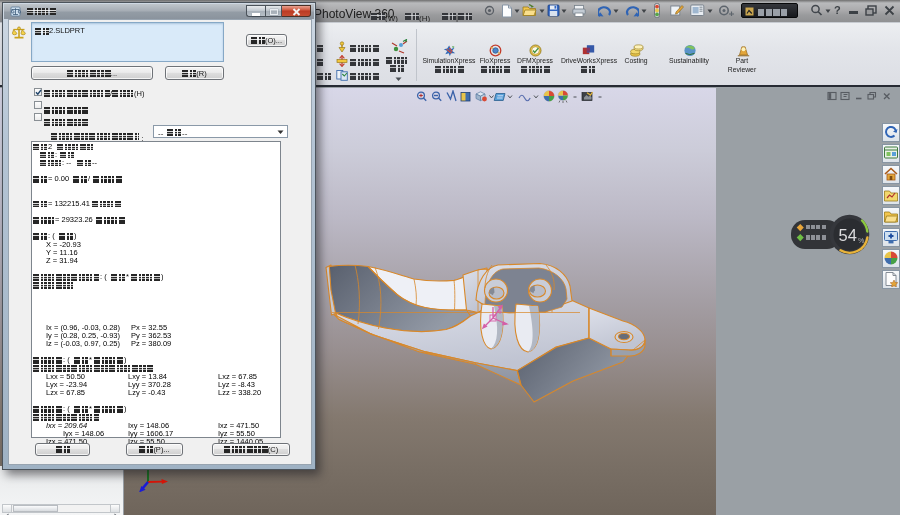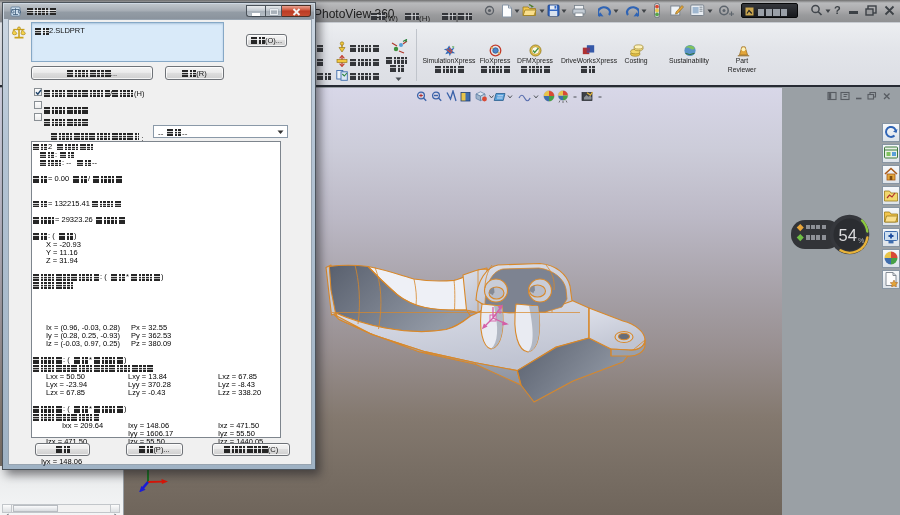--- a/index.html
+++ b/index.html
@@ -216,21 +216,21 @@
     <svg class="abs" style="left:737px;top:21px;" width="13" height="13" viewBox="0 0 16 15">
         <path d="M3 13 L6 3 l4 0 L13 13 Z" fill="#e2a53a" stroke="#8f6418" stroke-width="0.8"></path>
         <circle cx="8" cy="6" r="2.4" fill="#fdf2bb"></circle>
         <path d="M1 14 h14" stroke="#8f6418" stroke-width="1.2"></path>
       </svg>
     <span class="abs" style="left:714px;top:34px;width:56px;text-align:center;font-size:6.8px;color:#1d1d1d;">Part</span>
     <span class="abs" style="left:714px;top:42.5px;width:56px;text-align:center;font-size:6.8px;color:#1d1d1d;">Reviewer</span>
   </div>
   <div class="abs" style="left:0;top:85px;width:900px;height:2px;background:#262a33;"></div>
 
-  <div class="abs" id="viewport" style="left:0;top:87.5px;width:782px;height:427.5px;
+  <div class="abs" id="viewport" style="left:0;top:87.5px;width:716px;height:427.5px;
       background:linear-gradient(180deg,#d8d7e8 0,#ccccd9 14.6%,#bcb9c6 30%,#a49ea4 49.7%,#988f90 61.4%,#84796f 77%,#786e64 89.5%,#6f655b 100%);">
 
     <svg class="abs" style="left:415px;top:2px;" width="195" height="13" viewBox="0 0 195 13">
       <g stroke="#3a62a8" fill="none" stroke-width="1.3">
         <circle cx="6" cy="5.5" r="3.4"></circle>
           <path d="M8.5 8 L11.2 10.8"></path>
         <circle cx="21" cy="5.5" r="3.4"></circle>
           <path d="M23.5 8 L26.2 10.8"></path>
       </g>
       <path d="M4.2 5.5 h3.6 M6 3.7 v3.6" stroke="#b03030" stroke-width="1"></path>
@@ -569,22 +569,22 @@
       <div class="rrow" style="position:relative;"><span style="position:absolute;left:13px;">Iz = (-0.03, 0.97, 0.25)</span><span style="position:absolute;left:98px;">Pz = 380.09</span></div>
       <div class="rrow"></div>
       <div class="rrow" style="position:relative;"><span class="cj" style="position:absolute;left:0px;margin-top:1px;width:29px;"></span><span style="position:absolute;left:30px;">: (</span><span class="cj" style="position:absolute;left:41px;margin-top:1px;width:14px;"></span><span style="position:absolute;left:56px;">*</span><span class="cj" style="position:absolute;left:61px;margin-top:1px;width:29px;"></span><span style="position:absolute;left:91px;">)</span></div>
       <div class="rrow" style="position:relative;"><span class="cj" style="position:absolute;left:0px;margin-top:1px;width:120px;"></span></div>
       <div class="rrow" style="position:relative;"><span style="position:absolute;left:13px;">Lxx = 50.50</span><span style="position:absolute;left:95px;">Lxy = 13.84</span><span style="position:absolute;left:185px;">Lxz = 67.85</span></div>
       <div class="rrow" style="position:relative;"><span style="position:absolute;left:13px;">Lyx = -23.94</span><span style="position:absolute;left:95px;">Lyy = 370.28</span><span style="position:absolute;left:185px;">Lyz = -8.43</span></div>
       <div class="rrow" style="position:relative;"><span style="position:absolute;left:13px;">Lzx = 67.85</span><span style="position:absolute;left:95px;">Lzy = -0.43</span><span style="position:absolute;left:185px;">Lzz = 338.20</span></div>
       <div class="rrow"></div>
       <div class="rrow" style="position:relative;"><span class="cj" style="position:absolute;left:0px;margin-top:1px;width:29px;"></span><span style="position:absolute;left:30px;">: (</span><span class="cj" style="position:absolute;left:41px;margin-top:1px;width:14px;"></span><span style="position:absolute;left:56px;">*</span><span class="cj" style="position:absolute;left:61px;margin-top:1px;width:29px;"></span><span style="position:absolute;left:91px;">)</span></div>
       <div class="rrow" style="position:relative;"><span class="cj" style="position:absolute;left:0px;margin-top:1px;width:66px;"></span></div>
-      <div class="rrow" style="position:relative;"><span style="position:absolute;left:29px;">Ixx = 209.64</span><span style="position:absolute;left:95px;">Ixy = 148.06</span><span style="position:absolute;left:185px;">Ixz = 471.50</span></div>
-      <div class="rrow" style="position:relative;"><span style="position:absolute;left:8px;margin-top:28px;">Iyx = 148.06</span><span style="position:absolute;left:95px;">Iyy = 1606.17</span><span style="position:absolute;left:185px;">Iyz = 55.50</span></div>
+      <div class="rrow" style="position:relative;"><span style="position:absolute;left:13px;font-style:italic;">Ixx = 209.64</span><span style="position:absolute;left:95px;">Ixy = 148.06</span><span style="position:absolute;left:185px;">Ixz = 471.50</span></div>
+      <div class="rrow" style="position:relative;"><span style="position:absolute;left:30px;">Iyx = 148.06</span><span style="position:absolute;left:95px;">Iyy = 1606.17</span><span style="position:absolute;left:185px;">Iyz = 55.50</span></div>
       <div class="rrow" style="position:relative;"><span style="position:absolute;left:13px;">Izx = 471.50</span><span style="position:absolute;left:95px;">Izy = 55.50</span><span style="position:absolute;left:185px;">Izz = 1440.05</span></div>
     </div>
 
     <div class="abs w7btn" style="left:35px;top:443px;width:55px;height:13px;">
         <span class="cj" style="width:14px;"></span>
       </div>
     <div class="abs w7btn" style="left:126px;top:443px;width:57px;height:13px;">
         <span class="cj" style="width:14px;"></span>
         <span class="bl">(P)...</span>
       </div>

